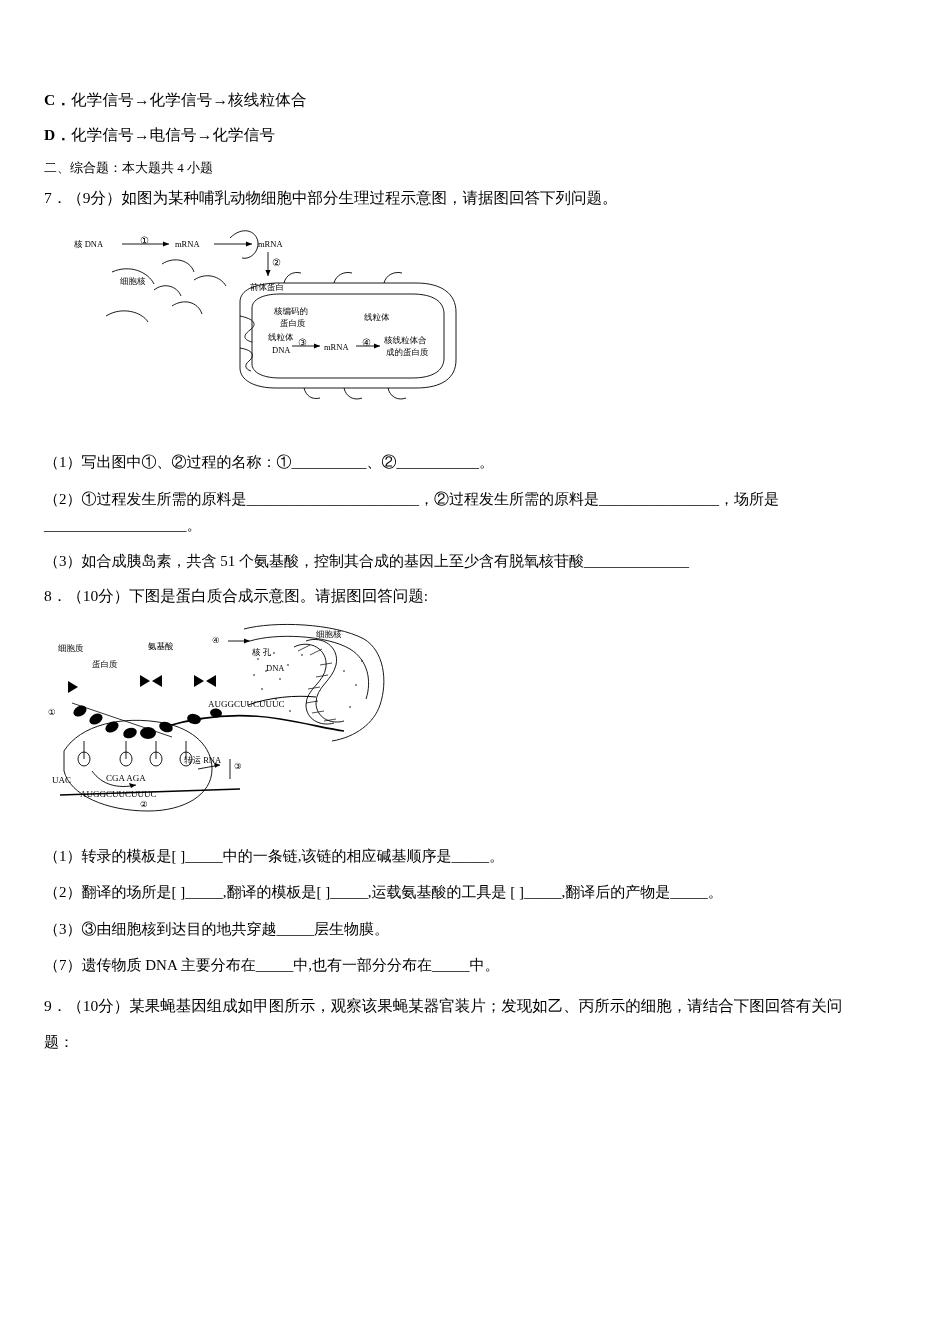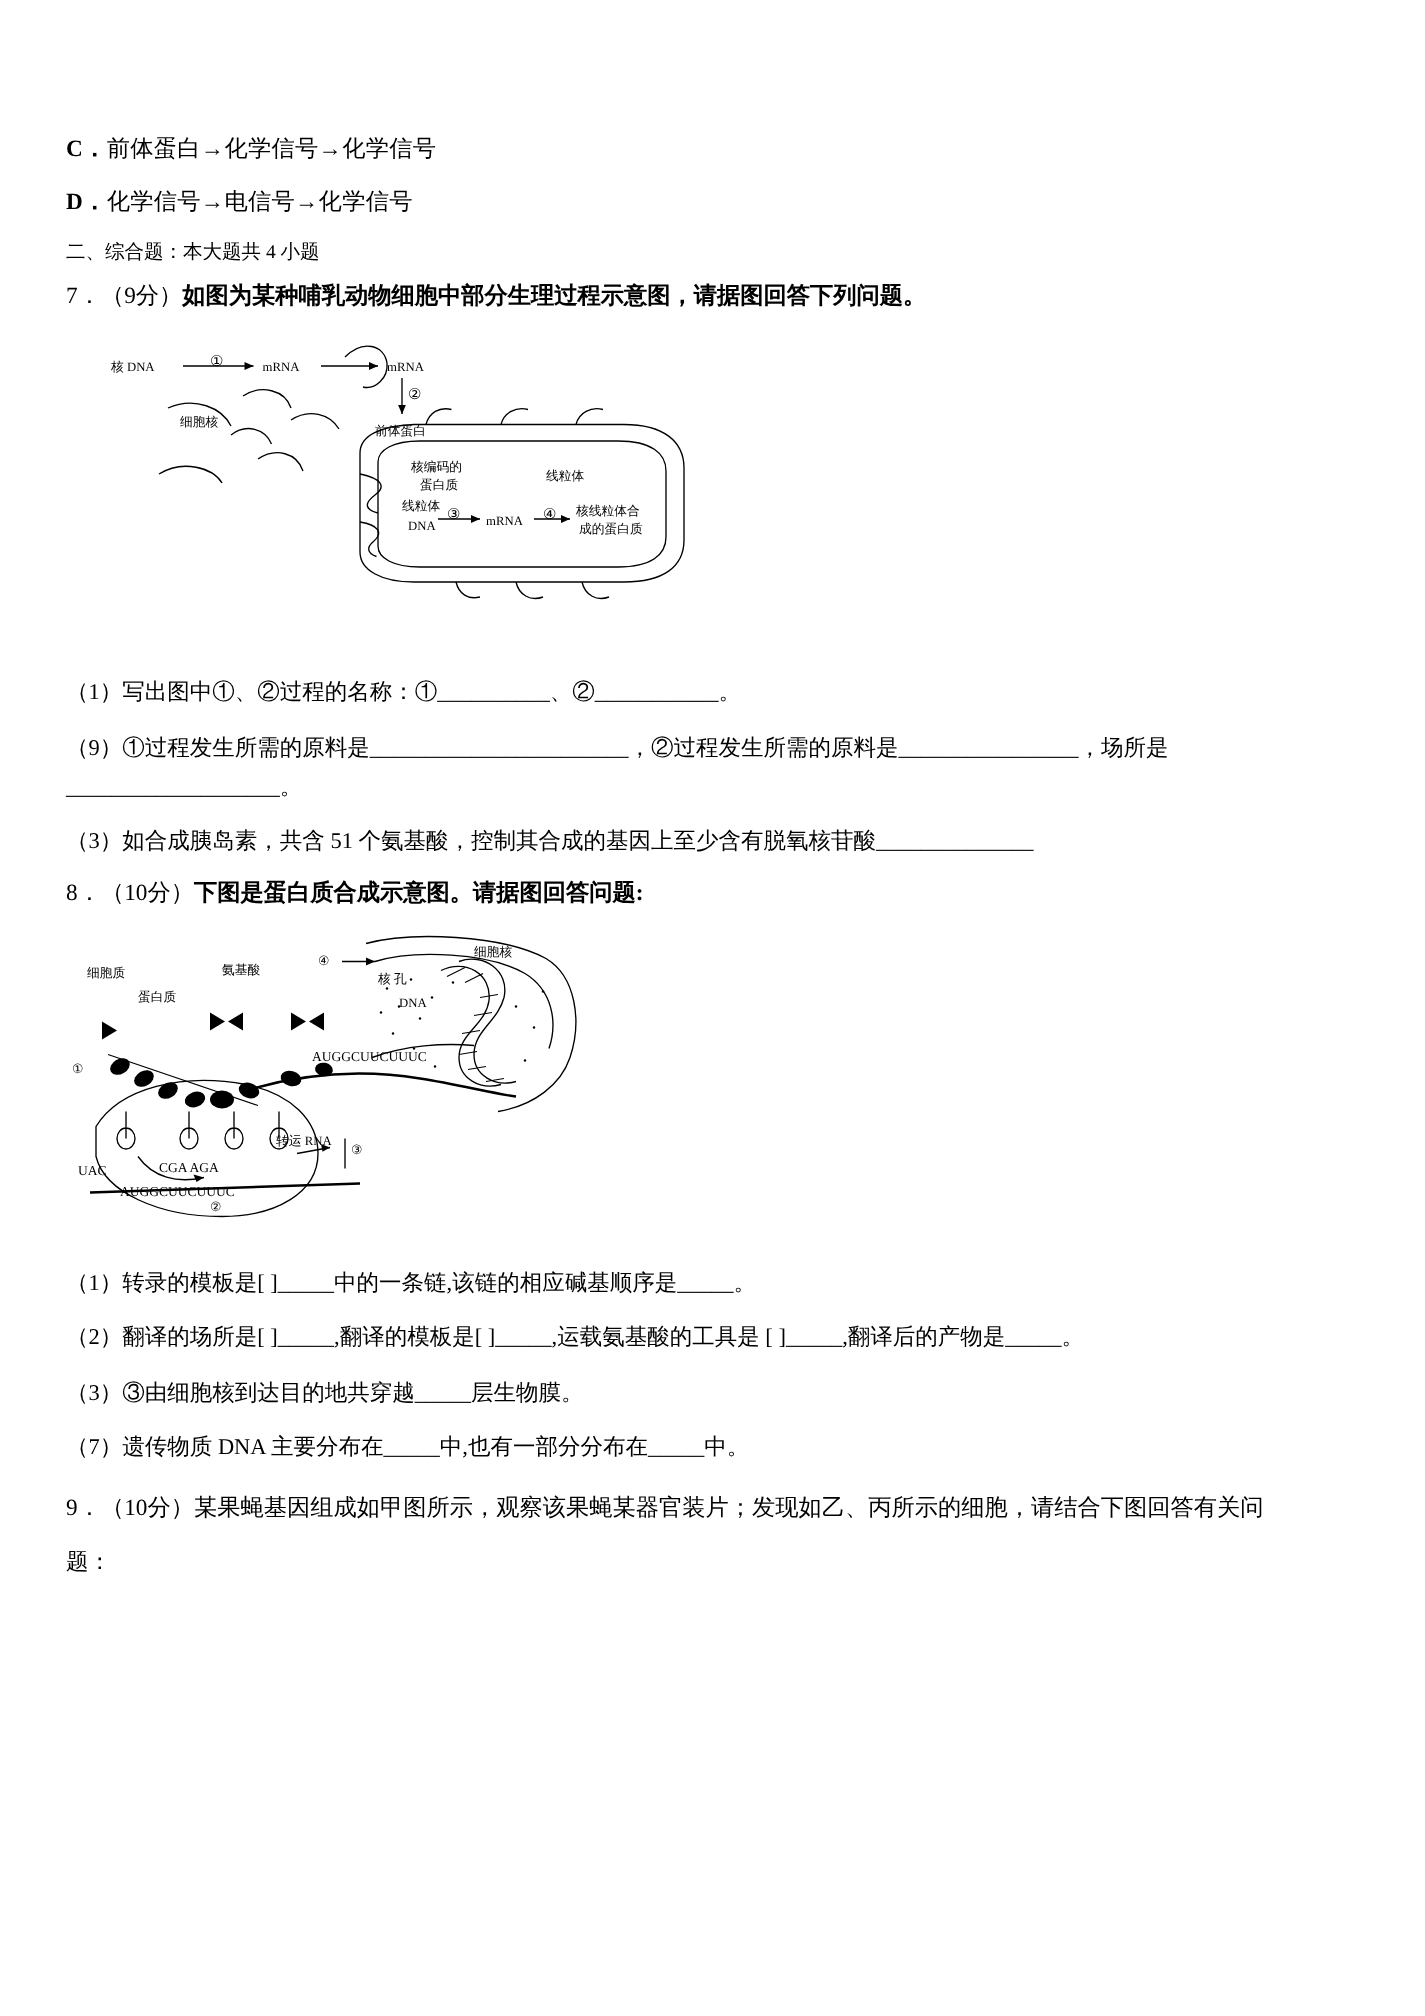--- a/index.html
+++ b/index.html
@@ -42,41 +42,41 @@
     font-size: 13px;
     line-height: 1.5;
     margin-bottom: 8px;
     font-weight: normal;
   }
   .q-head {
     font-size: 15.5px;
     line-height: 1.6;
     margin-bottom: 4px;
   }
-  .q-head b { font-weight: bold; }
+  .q-head b { font-weight: normal; }
   .sub {
     font-size: 15px;
     line-height: 1.75;
     margin-bottom: 10px;
   }
   .fig {
     position: relative;
     margin: 10px 0 14px 0;
   }
   svg { display: block; }
   .tiny { font-size: 8.5px; font-family: "Liberation Serif", serif; }
 </style>
 </head>
 <body>
 
 <div class="page">
   <div class="content">
 
     <div class="line">
-      <span class="opt-label">C．</span><span>前体蛋白→化学信号→化学信号</span>
+      <span class="opt-label">C．</span><span>化学信号→化学信号→核线粒体合</span>
     </div>
 
     <div class="line">
       <span class="opt-label">D．</span><span>化学信号→电信号→化学信号</span>
     </div>
 
     <div class="sec-title">二、综合题：本大题共 4 小题</div>
 
     <div class="q-head">
       <span>7．</span><span>（9分）</span><b>如图为某种哺乳动物细胞中部分生理过程示意图，请据图回答下列问题。</b>
@@ -136,21 +136,21 @@
           <text x="280" y="130">mRNA</text>
           <text x="254" y="126" font-size="10">③</text>
           <text x="318" y="126" font-size="10">④</text>
           <text x="340" y="123">核线粒体合</text>
           <text x="342" y="135">成的蛋白质</text>
         </g>
       </svg>
     </div>
 
     <div class="sub">（1）写出图中①、②过程的名称：①__________、②___________。</div>
-    <div class="sub">（9）①过程发生所需的原料是_______________________，②过程发生所需的原料是________________，场所是___________________。</div>
+    <div class="sub">（2）①过程发生所需的原料是_______________________，②过程发生所需的原料是________________，场所是___________________。</div>
     <div class="sub">（3）如合成胰岛素，共含 51 个氨基酸，控制其合成的基因上至少含有脱氧核苷酸______________</div>
 
     <div class="q-head" style="margin-top:2px">
       <span>8．</span><span>（10分）</span><b>下图是蛋白质合成示意图。请据图回答问题:</b>
     </div>
 
     <div class="fig">
       <svg width="350" height="210" viewBox="0 0 350 210">
         <g fill="none" stroke="#000" stroke-width="0.9">
 

